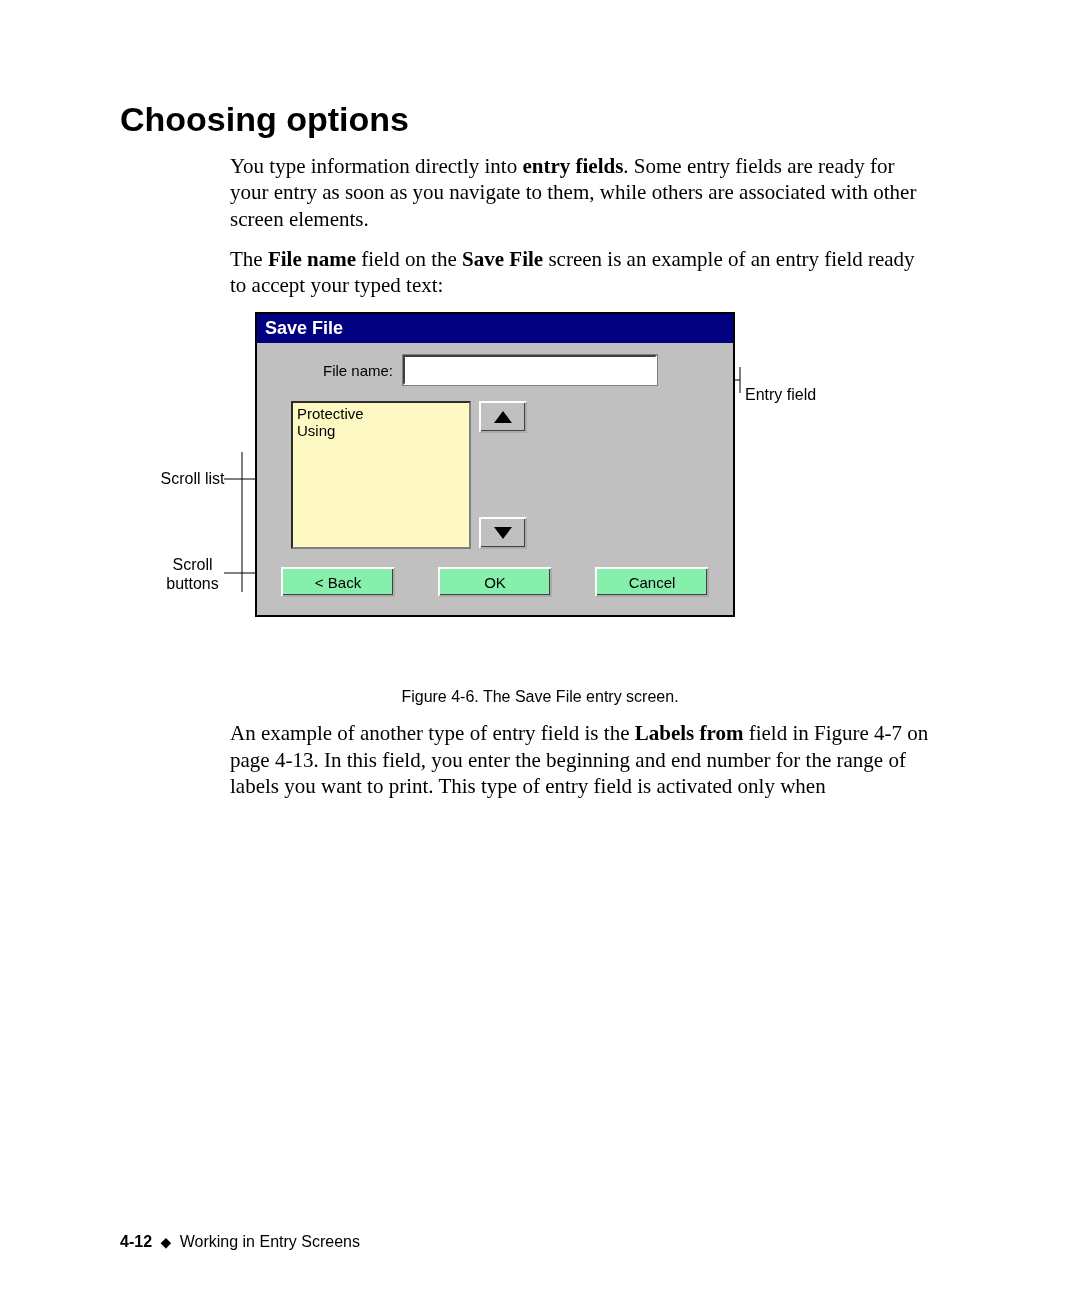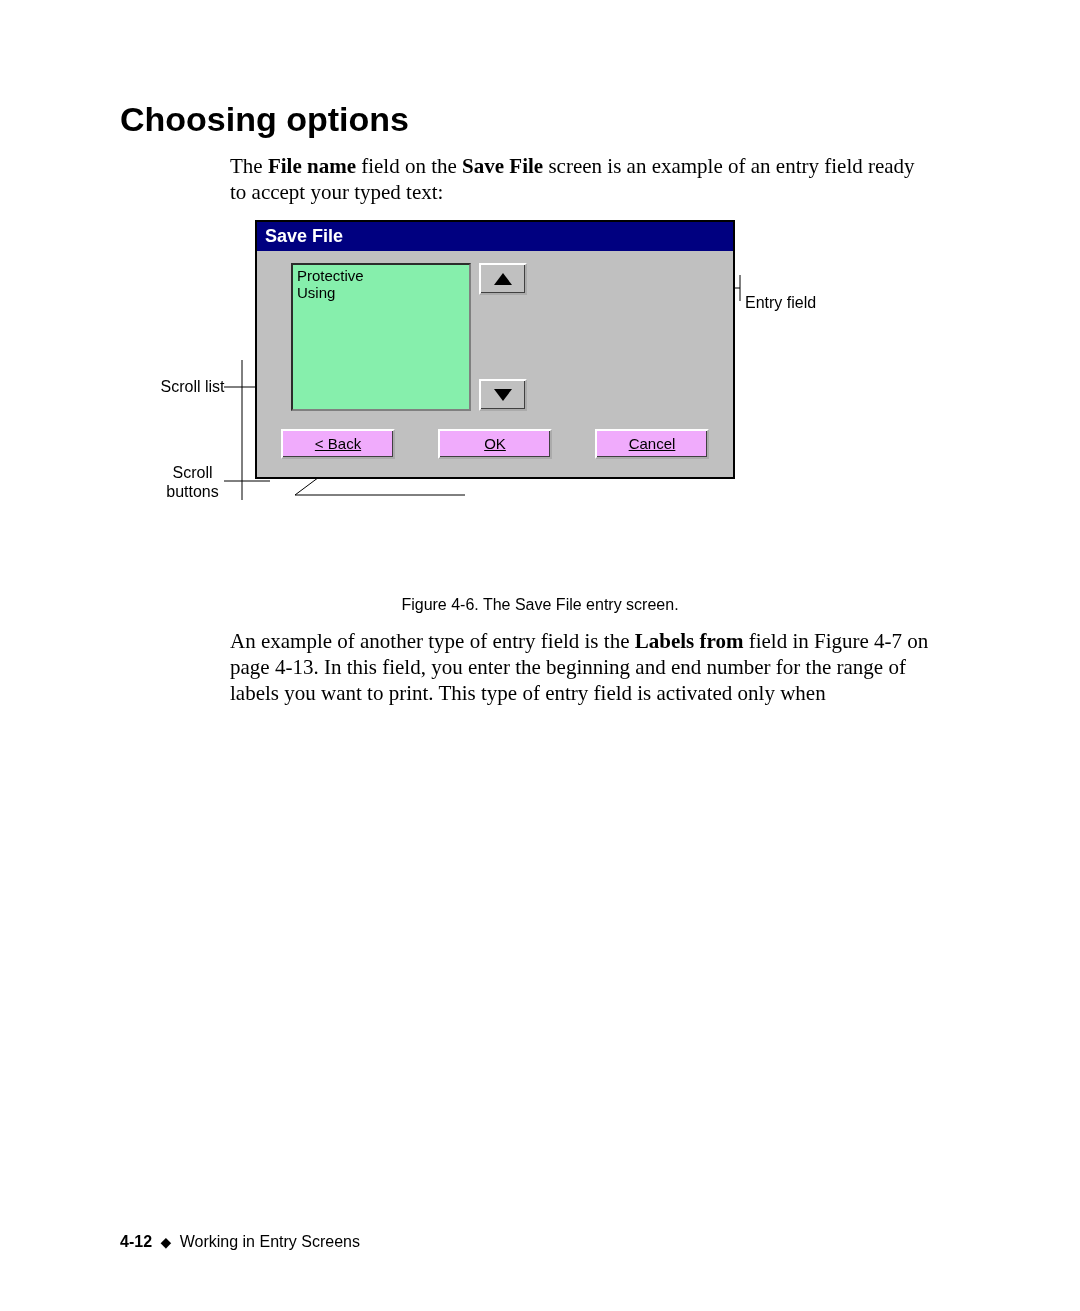--- a/index.html
+++ b/index.html
@@ -92,42 +92,42 @@
     background: #fff;
     border: 2px solid #000;
     border-top-color:#404040; border-left-color:#404040;
     border-right-color:#ffffff; border-bottom-color:#ffffff;
     outline:1px solid #808080;
   }
   .saved-label { margin: 4px 0 4px 20px; }
   .list-row { display:flex; align-items:flex-start; margin-left:20px;}
   .listbox {
     width: 180px; height: 148px;
-    background:#86efac;
+    background:#fef9c3;
     border: 2px inset #808080;
     padding: 2px 4px;
     box-sizing:border-box;
     font-size:15px;
   }
   .scroll-col { margin-left:8px; display:flex; flex-direction:column; justify-content:space-between; height:148px;}
   .scroll-btn {
     width:44px; height:28px;
     background:#c0c0c0;
     border:2px outset #fff;
     display:flex; align-items:center; justify-content:center;
     box-shadow: inset -1px -1px #404040;
   }
   .btn-row { display:flex; justify-content:space-between; margin:18px 10px 10px 10px;}
   .btn {
     width:110px; height:26px;
-    background:#f0abfc;
+    background:#86efac;
     border:2px outset #fff;
     box-shadow: inset -1px -1px #404040;
     font-size:15px;
-    display:flex; align-items:center; justify-content:center;text-decoration:underline;
+    display:flex; align-items:center; justify-content:center;
   }
 
   .caption {
     text-align:center;
     font-family: Arial, Helvetica, sans-serif;
     font-size:16px;
     margin: 16px 0 14px 0;
   }
 
   .footer {
@@ -146,20 +146,23 @@
 </head>
 <body>
 
 <div class="page">
   <h1>Choosing options</h1>
 
 
 
   <div class="body-text">
     <p>
+      <span>You type information directly into </span><b>entry fields</b><span>. Some entry fields are ready for your entry as soon as you navigate to them, while others are associated with other screen elements.</span>
+    </p>
+    <p>
       <span>The </span><b>File name</b><span> field on the </span><b>Save File</b><span> screen is an example of an entry field ready to accept your typed text:</span>
     </p>
   </div>
 
   <div class="figure-row">
 
     <svg class="lines" width="840" height="360">
 
       <line x1="555" y1="68" x2="620" y2="68" stroke="#000" stroke-width="1"></line>
       <polyline points="565,61 555,68 565,75" fill="none" stroke="#000" stroke-width="1"></polyline>
@@ -176,20 +179,24 @@
     </svg>
 
     <div class="callout-left cl-scroll-list">Scroll list</div>
     <div class="callout-left cl-scroll-btns" style="white-space:pre-line;">Scroll
 buttons</div>
     <div class="callout-right cr-entry-field">Entry field</div>
 
     <div class="dialog">
       <div class="titlebar">Save File</div>
       <div class="dlg-body">
+        <div class="row">
+          <div class="label">File name:</div>
+          <div class="textbox" title=""></div>
+        </div>
         <div class="list-row">
           <div class="listbox">
             <div>Protective</div>
             <div>Using</div>
           </div>
           <div class="scroll-col">
             <div class="scroll-btn">
               <svg width="20" height="14">
                   <polygon points="10,1 19,13 1,13" fill="#000"></polygon>
                 </svg>

